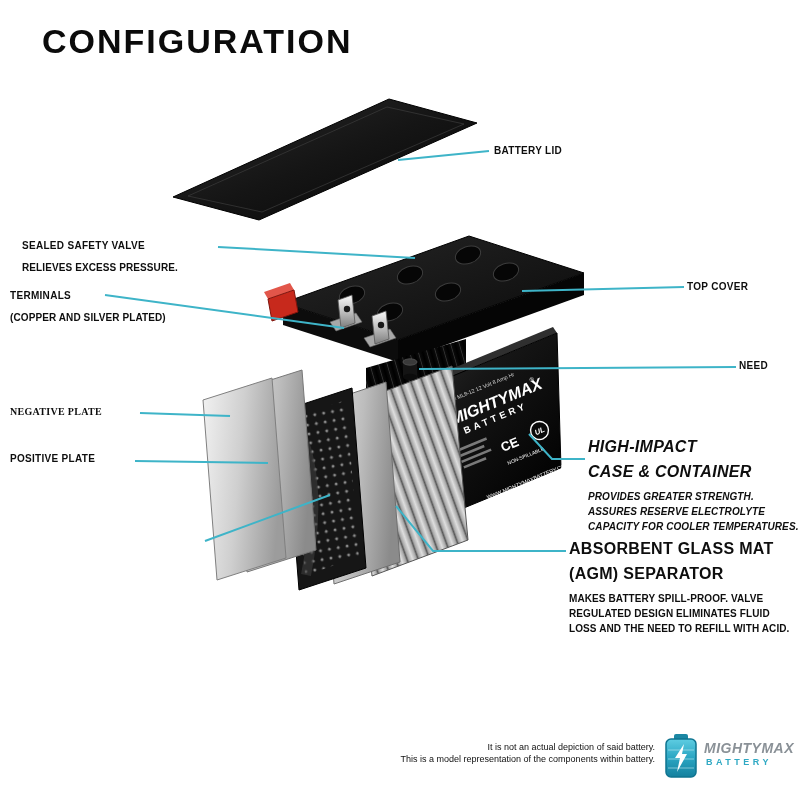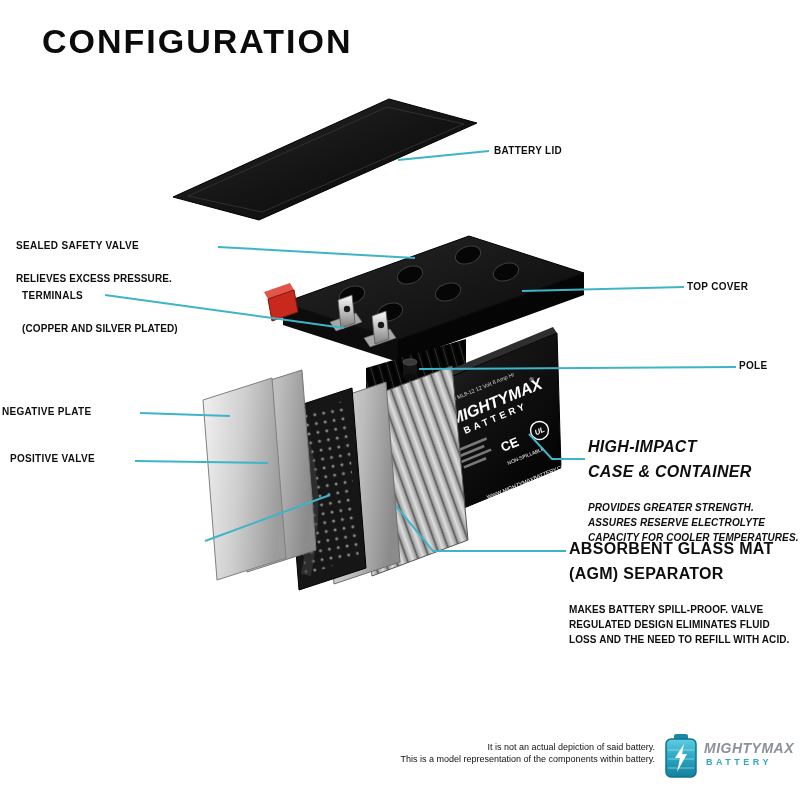--- a/index.html
+++ b/index.html
@@ -5,25 +5,25 @@
   html,body{margin:0;padding:0;background:#fff;}
   body{width:800px;height:800px;position:relative;overflow:hidden;
        font-family:"Liberation Sans",sans-serif;color:#0e0e0e;}
   .canvas{position:absolute;inset:0;width:800px;height:800px;background:#fff;}
   .title{position:absolute;left:42px;top:22px;margin:0;font-size:34px;font-weight:600;
          letter-spacing:2px;color:#0b0b0b;}
   .art{position:absolute;left:0;top:0;width:800px;height:800px;}
   .callout{position:absolute;}
   .callout-title{font-size:10px;font-weight:600;letter-spacing:.3px;white-space:nowrap;line-height:19px;}
   .callout-title-lg{font-size:16px;font-weight:600;letter-spacing:.3px;white-space:nowrap;line-height:25px;}
-  .callout-sub{font-size:10px;font-weight:700;letter-spacing:.1px;white-space:nowrap;line-height:15px;margin-top:16px;}
+  .callout-sub{font-size:10px;font-weight:700;letter-spacing:.1px;white-space:nowrap;line-height:15px;margin-top:5px;}
   .callout-sub.tight{margin-top:0;}
-  #co-valve{left:16px;top:236px;}
-  #co-terminals{left:22px;top:286px;}
-  #co-negative{left:2px;top:402px;}
+  #co-valve{left:22px;top:236px;}
+  #co-terminals{left:10px;top:286px;}
+  #co-negative{left:10px;top:402px;font-family:Liberation Serif, serif;}
   #co-positive{left:10px;top:449px;}
   #co-grid{left:10px;top:530px;}
   #co-lid{left:494px;top:141px;}
   #co-topcover{left:687px;top:277px;}
   #co-pole{left:739px;top:356px;}
   #co-case{left:588px;top:434px;font-style:italic;}
   #co-agm{left:569px;top:536px;}
   .disclaimer{position:absolute;right:145px;top:741px;text-align:right;font-size:9px;
               line-height:12px;color:#101010;}
   .logo{position:absolute;left:662px;top:731px;width:130px;height:50px;}
@@ -197,34 +197,34 @@
   <div class="callout" id="co-terminals">
     <div class="callout-title">TERMINALS</div>
     <div class="callout-sub">(COPPER AND SILVER PLATED)</div>
   </div>
 
   <div class="callout" id="co-negative">
     <div class="callout-title">NEGATIVE PLATE</div>
   </div>
 
   <div class="callout" id="co-positive">
-    <div class="callout-title">POSITIVE VALVE</div>
+    <div class="callout-title">POSITIVE PLATE</div>
   </div>
 
 
   <div class="callout" id="co-lid">
     <div class="callout-title">BATTERY LID</div>
   </div>
 
   <div class="callout" id="co-topcover">
     <div class="callout-title">TOP COVER</div>
   </div>
 
   <div class="callout" id="co-pole">
-    <div class="callout-title">POLE</div>
+    <div class="callout-title">NEED</div>
   </div>
 
   <div class="callout" id="co-case">
     <div class="callout-title-lg">HIGH-IMPACT</div>
     <div class="callout-title-lg">CASE &amp; CONTAINER</div>
     <div class="callout-sub">PROVIDES GREATER STRENGTH.</div>
     <div class="callout-sub tight">ASSURES RESERVE ELECTROLYTE</div>
     <div class="callout-sub tight">CAPACITY FOR COOLER TEMPERATURES.</div>
   </div>
 

